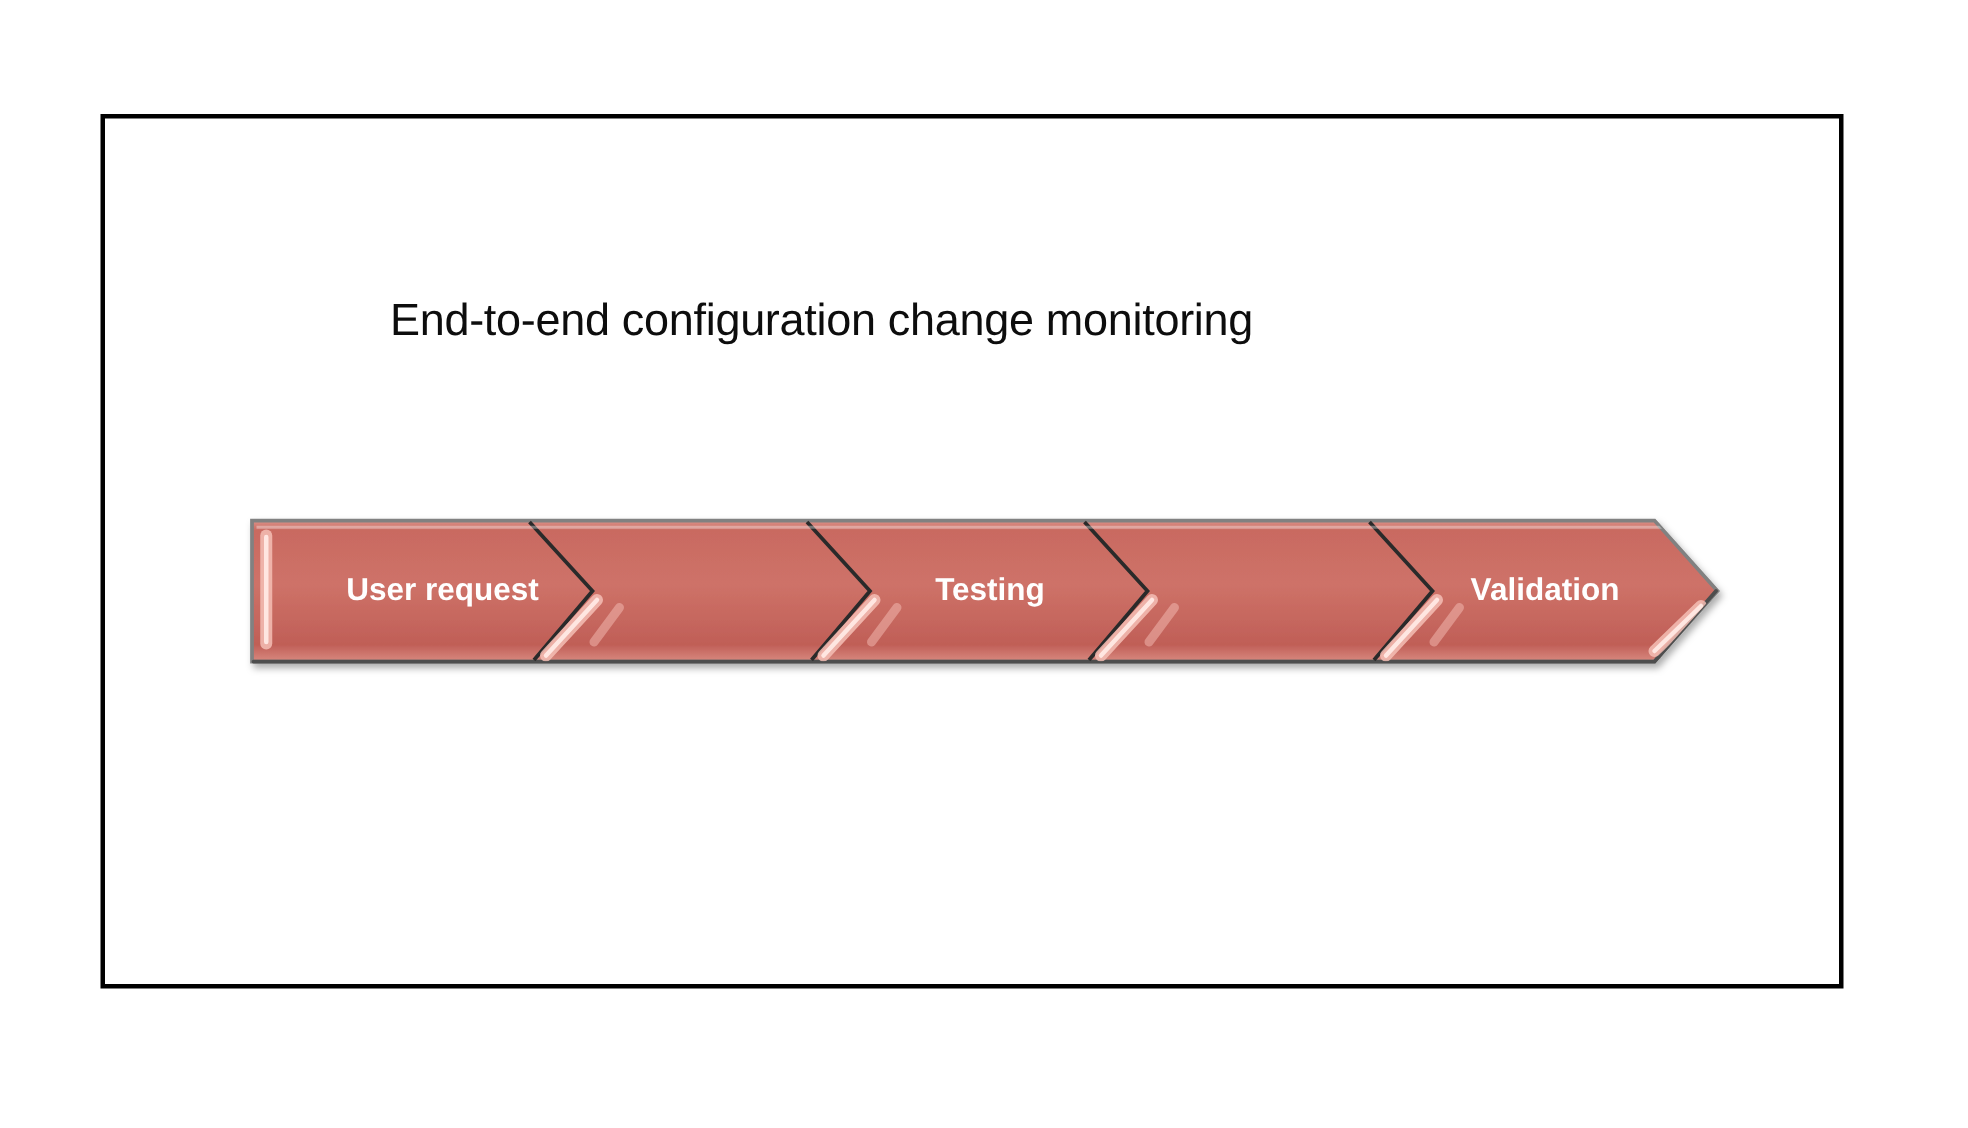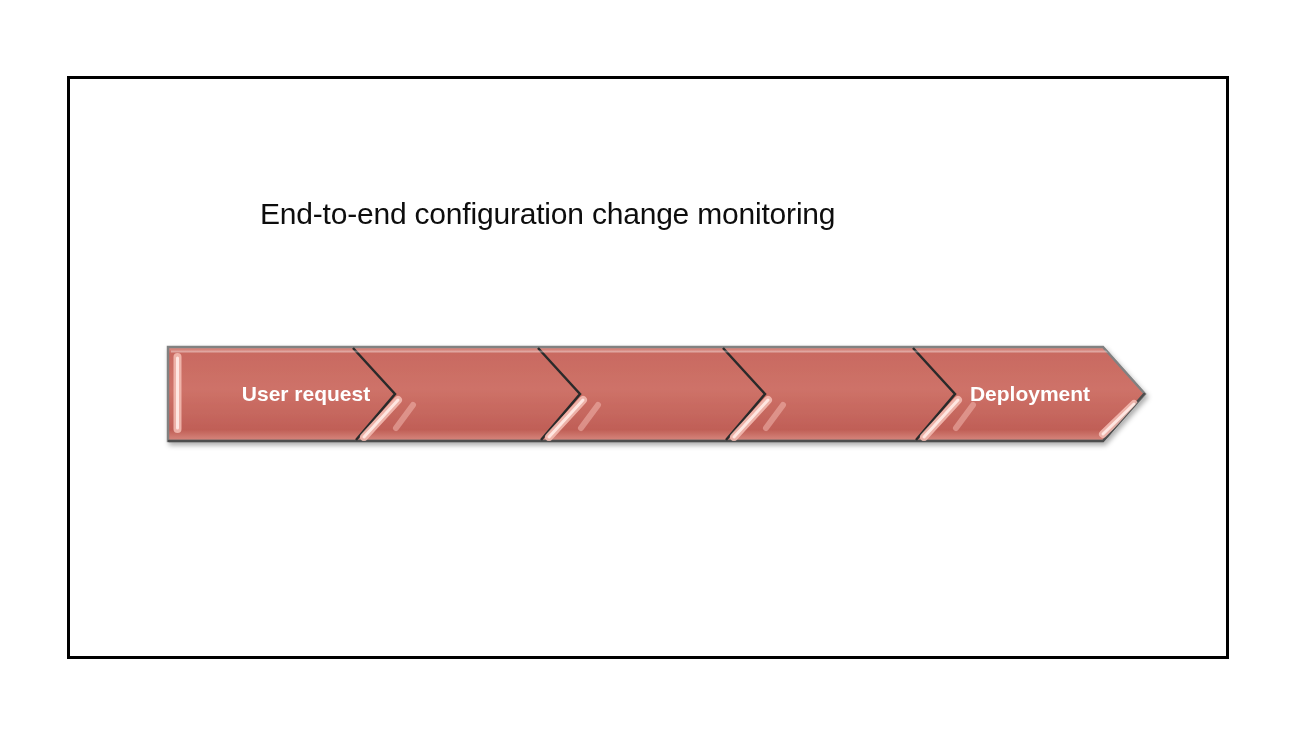--- a/index.html
+++ b/index.html
@@ -167,16 +167,17 @@
         <line class="gloss" x1="958" y1="400" x2="924" y2="437"></line>
         <line class="gloss-core" x1="958" y1="400" x2="924" y2="437"></line>
         <line class="gloss-secondary" x1="973" y1="405" x2="956" y2="428"></line>
 
         <line class="gloss" x1="1134" y1="404" x2="1103" y2="434"></line>
         <line class="gloss-core" x1="1134" y1="404" x2="1103" y2="434"></line>
       </g>
     </g>
   </svg>
 
-  <div class="step-label" style="left:175px; width:210px;padding-left:26px;">User request</div>
-  <div class="step-label" style="left:945px; width:170px;">Deployment</div>
+  <div class="step-label" style="left:164px; width:210px;padding-left:26px;">User request</div>
+  <div class="step-label" style="left:575px; width:170px;">Testing</div>
+  <div class="step-label" style="left:945px; width:170px;">Validation</div>
 
 </div>
 
 </body></html>

